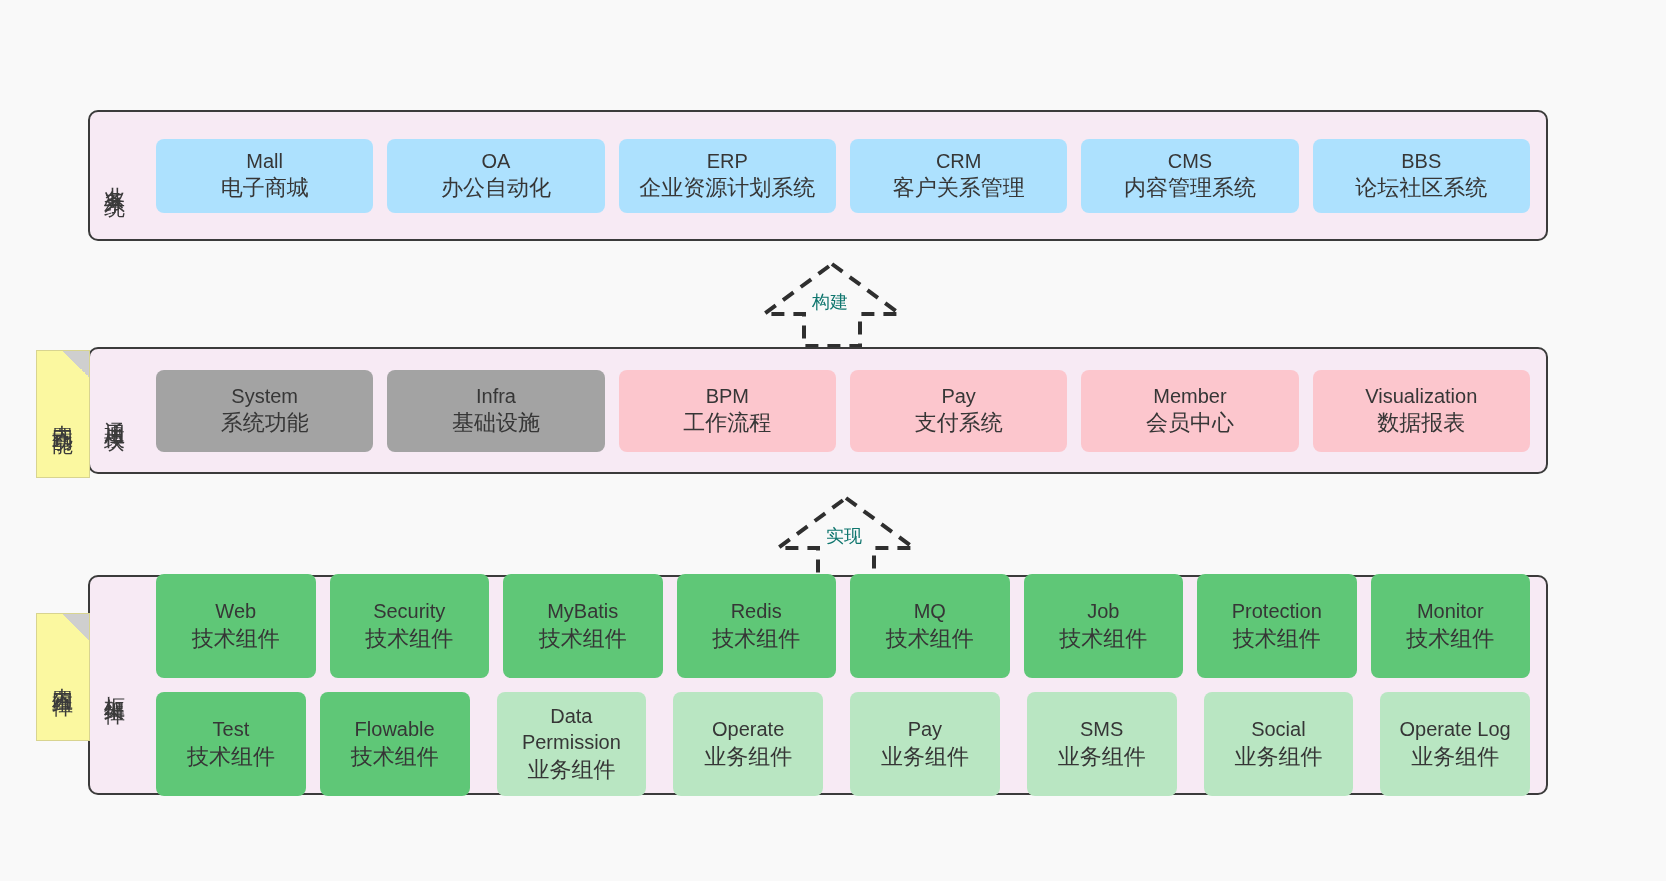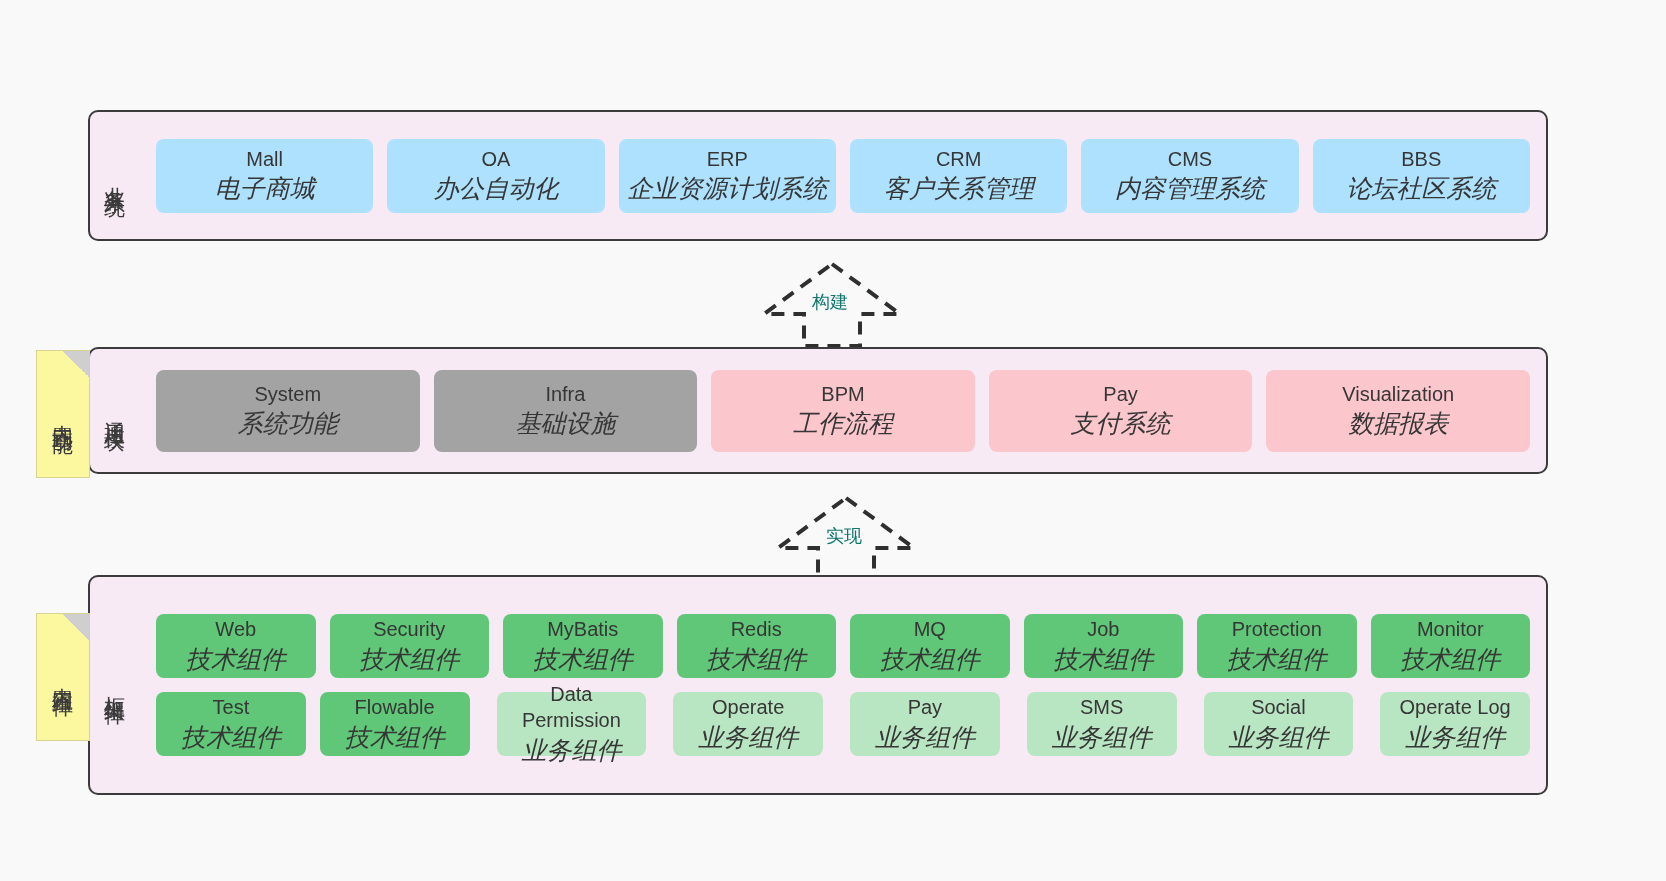--- a/index.html
+++ b/index.html
@@ -55,36 +55,36 @@
     display: flex;
     flex-direction: column;
     align-items: center;
     justify-content: center;
     text-align: center;
     color: #363636;
     line-height: 1.28;
     padding: 6px 8px;
   }
   .card .en { font-size: 20px; }
-  .card .cn { font-size: 25px; font-style: italic; }
+  .card .cn { font-size: 22px; }
 
   .c-blue       { background: #ade1fe; }
   .c-red        { background: #a3a3a3; }
   .c-pink       { background: #fcc6cd; }
   .c-green      { background: #5fc777; }
   .c-lightgreen { background: #b9e6c2; margin-left: 13px; }
 
   #layer-business { left: 88px; top: 110px; width: 1460px; height: 131px; }
   #layer-business .card { height: 74px; }
 
   #layer-modules  { left: 88px; top: 347px; width: 1460px; height: 127px; }
   #layer-modules .card { height: 82px; }
 
   #layer-framework{ left: 88px; top: 575px; width: 1460px; height: 220px; }
-  #layer-framework .card { height: 64px; justify-content: center; }
+  #layer-framework .card { height: 104px; justify-content: center; }
 
   
   .note {
     position: absolute;
     background: #fbf8a0;
     border: 1px solid #d8d490;
     display: flex;
     align-items: center;
     justify-content: center;
     font-size: 21px;
@@ -179,20 +179,24 @@
         </div>
         <div class="card c-pink">
           <span class="en">BPM</span>
           <span class="cn">工作流程</span>
         </div>
         <div class="card c-pink">
           <span class="en">Pay</span>
           <span class="cn">支付系统</span>
         </div>
         <div class="card c-pink">
+          <span class="en">Member</span>
+          <span class="cn">会员中心</span>
+        </div>
+        <div class="card c-pink">
           <span class="en">Visualization</span>
           <span class="cn">数据报表</span>
         </div>
       </div>
     </div>
   </div>
 
   <div class="arrow" id="arrow-impl">
     <svg width="160" height="92" viewBox="0 0 160 92">
       <path d="M 80 6 L 148 56 L 108 56 L 108 88 L 52 88 L 52 56 L 12 56 Z" fill="none" stroke="#2f2f2f" stroke-width="4" stroke-dasharray="13 9"></path>

